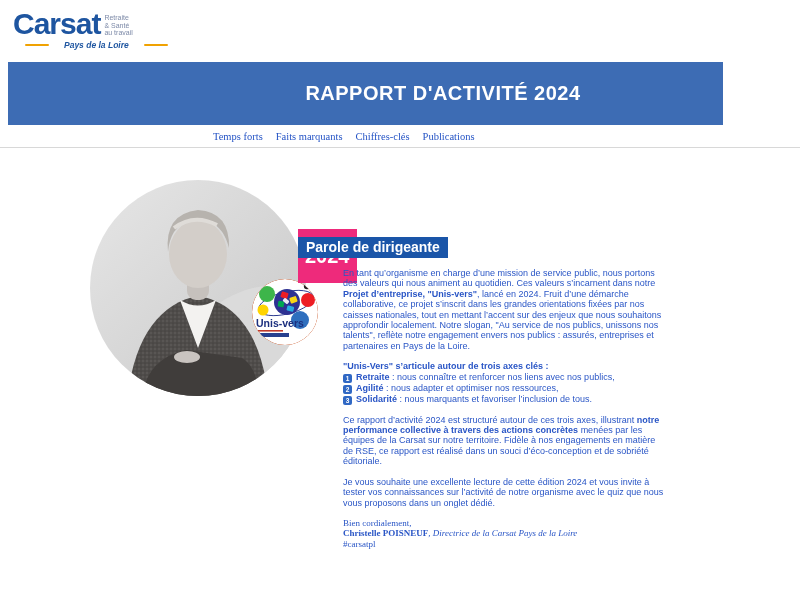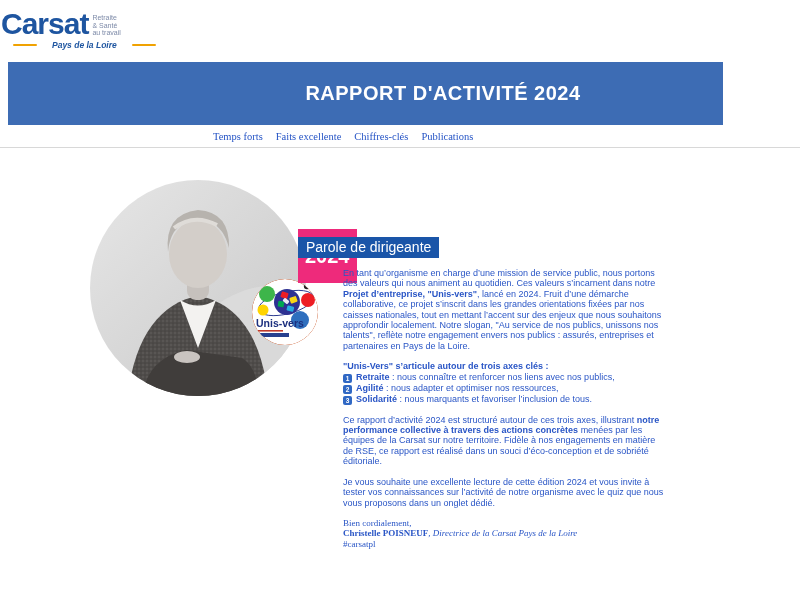--- a/index.html
+++ b/index.html
@@ -2,21 +2,21 @@
 <html><head>
 <meta charset="utf-8">
 <style>
   * { margin:0; padding:0; box-sizing:border-box; }
   html,body { width:800px; height:604px; overflow:hidden; background:#fff;
               font-family:"Liberation Sans", sans-serif; }
   .page { position:relative; width:800px; height:604px; background:#fff; }
 
   
   .top { position:absolute; left:0; top:0; width:800px; height:62px; background:#fff; }
-  .logo { position:absolute; left:1px; top:9px; cursor:pointer; }
+  .logo { position:absolute; left:13px; top:9px; cursor:pointer; }
   .logo-row { display:flex; align-items:flex-start; gap:4px; }
   .brand { font-size:30px; font-weight:bold; color:#1e55a0; letter-spacing:-1px; line-height:30px; }
   .tagline { display:flex; flex-direction:column; margin-top:5px; }
   .tagline span { font-size:7px; color:#7d8aa8; line-height:7.5px; }
   .logo-sub { display:flex; align-items:center; gap:15px; margin-top:1px; margin-left:12px; }
   .hr-orange { width:24px; height:2px; background:#f0a202; border-radius:1px; }
   .region { font-size:8.5px; font-style:italic; font-weight:bold; color:#1e55a0; white-space:nowrap; }
 
   
   .banner { position:absolute; left:8px; top:62px; width:715px; height:63px;
@@ -33,21 +33,21 @@
   
   .portrait { position:absolute; left:90px; top:180px; width:216px; height:216px;
               border-radius:50%; overflow:hidden; }
   .portrait svg { display:block; width:216px; height:216px; }
   .badge { position:absolute; left:252px; top:279px; width:66px; height:66px;
            border-radius:50%; background:#c2410c; overflow:hidden; }
   .badge svg { display:block; width:66px; height:66px; }
   .chip-year { position:absolute; left:298px; top:229px; background:#ee2a7b;
                color:#fff; font-weight:bold; font-size:20px; line-height:22px; padding:16px 7px; }
   .chip-title { position:absolute; left:298px; top:237px; background:#1a55a8;
-                color:#fff; font-weight:normal; font-size:14px; line-height:16px; padding:2px 8px 3px; }
+                color:#fff; font-weight:bold; font-size:14px; line-height:16px; padding:2px 8px 3px; }
 
   
   .article { position:absolute; left:343px; top:268px; width:322px;
              color:#2a56c6; font-size:9px; line-height:10.4px; }
   .article p { margin:0 0 10px; }
   .article p:last-child { margin-bottom:0;font-family:Liberation Serif, serif; }
   .axes-head { margin-bottom:0 !important; }
   .axes { margin-bottom:10px; }
   .b { font-weight:bold; }
   .i { font-style:italic; }
@@ -77,21 +77,21 @@
       </div>
     </div>
   </header>
 
   <div class="banner">
     <h1>RAPPORT D'ACTIVITÉ 2024</h1>
   </div>
 
   <nav class="nav">
     <a>Temps forts</a>
-    <a>Faits excellente</a>
+    <a>Faits marquants</a>
     <a>Chiffres-clés</a>
     <a>Publications</a>
   </nav>
 
   <div class="portrait">
     <svg viewBox="0 0 216 216">
       <defs>
         <linearGradient id="bgGrad" x1="0" y1="0" x2="1" y2="1">
           <stop offset="0" stop-color="#e6e6e6"></stop>
           <stop offset="1" stop-color="#c7c7c7"></stop>

